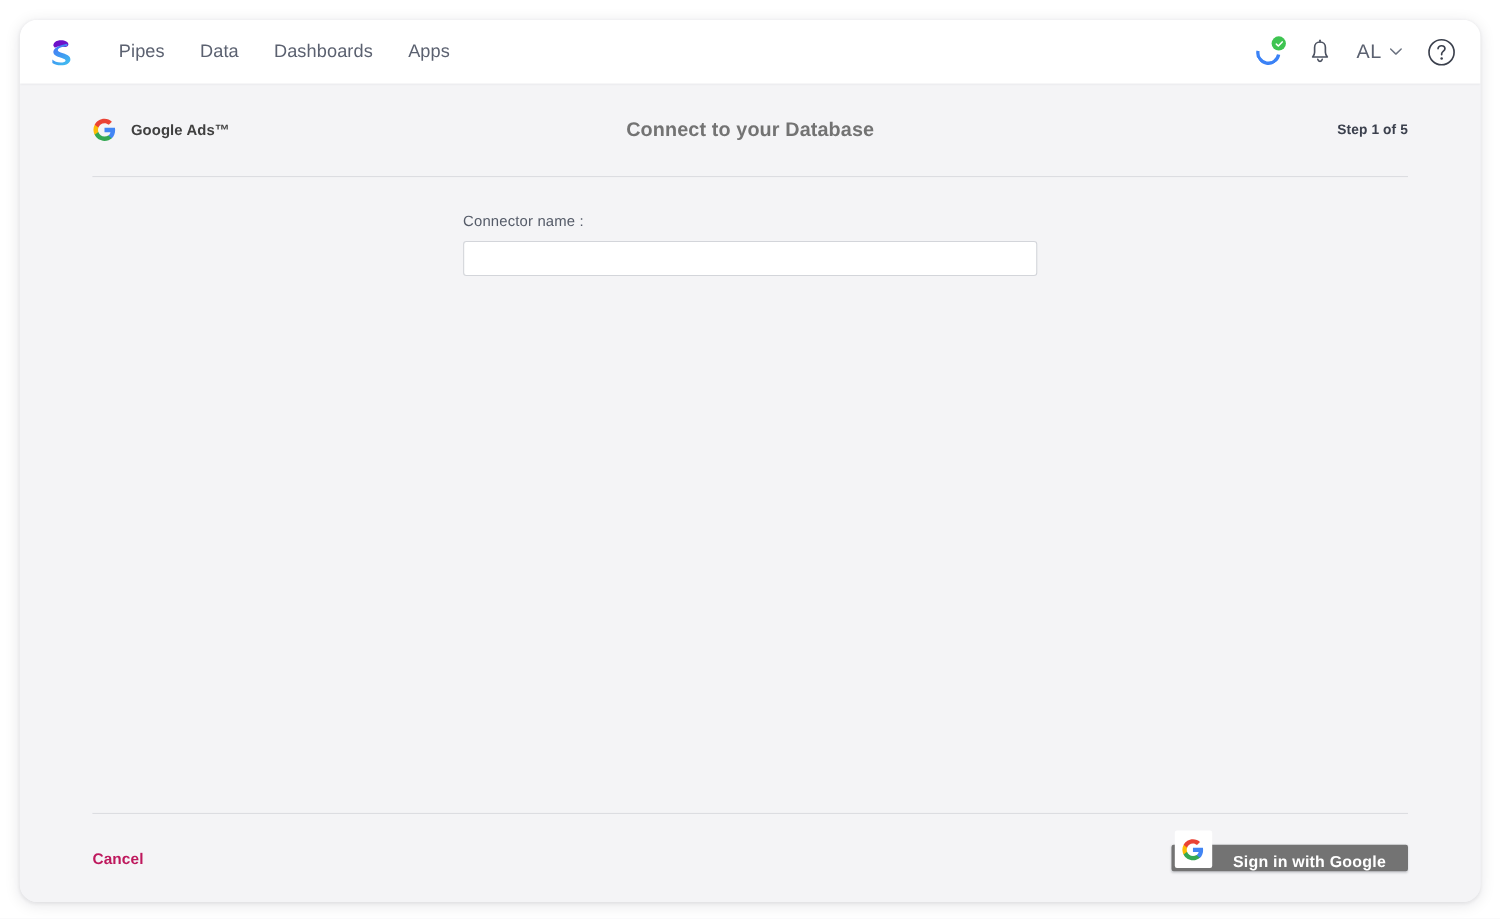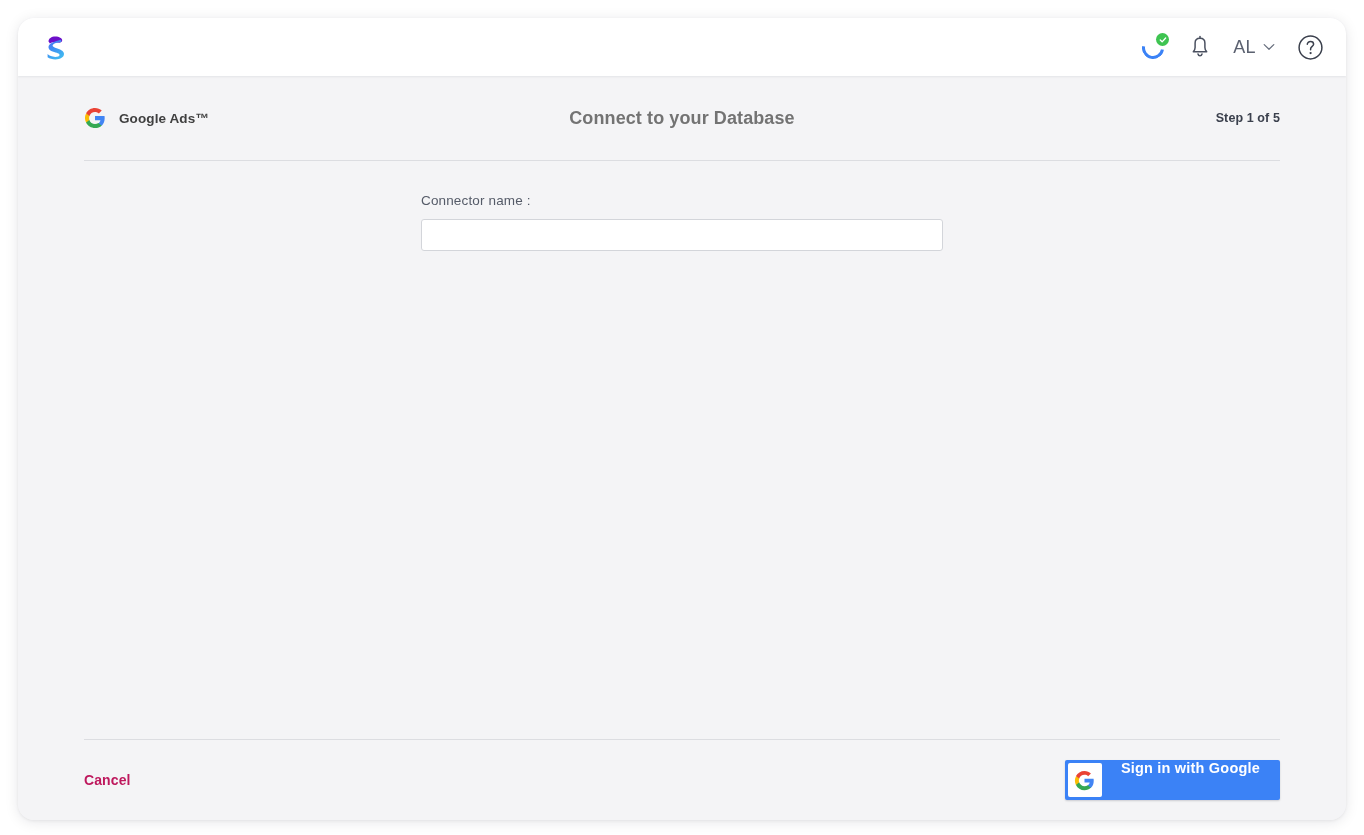--- a/index.html
+++ b/index.html
@@ -219,24 +219,24 @@
     letter-spacing: 0.1px;
     background: none;
     border: none;
     font-family: "Liberation Sans", sans-serif;
     padding: 0;
   }
 
   .google-signin-btn {
     margin-left: auto;
     display: flex;
-    align-items: flex-start;
-    height: 40px;
+    align-items: flex-end;
+    height: 24px;
     padding: 0;
-    background: #3b82f6;
+    background: #737373;
     border: none;
     border-radius: 2px;
     cursor: pointer;
     box-shadow: 0 1px 2px rgba(17,24,39,0.18);
     font-family: "Liberation Sans", sans-serif;
   }
 
   .gbtn-icon-box {
     width: 34px;
     height: 34px;
@@ -272,20 +272,26 @@
             <stop offset="0%" stop-color="#4b6ef5"></stop>
             <stop offset="55%" stop-color="#3f94f2"></stop>
             <stop offset="100%" stop-color="#41b6f0"></stop>
           </linearGradient>
         </defs>
         <path d="M9.5 10.6 C9.5 7.6 12.4 5.6 16.3 5.6 C20.3 5.6 23.2 7.4 23.2 9.3 C23.2 11.1 21.3 12.0 18.6 11.5 C15.2 10.9 12.3 11.4 10.9 12.4 Z" fill="#6d10c9"></path>
         <path d="M22.2 8.8 C22.2 8.8 13.2 10.4 10.6 13.6 C8.3 16.4 9.8 19.3 13.6 20.6 C17.9 22.1 20.6 22.6 20.6 24.0 C20.6 25.2 18.6 25.9 16.2 25.9 C13.0 25.9 10.2 24.8 8.6 23.1 L8.6 26.3 C10.5 27.6 13.2 28.4 16.4 28.4 C21.6 28.4 25.0 26.2 25.0 23.1 C25.0 20.3 22.5 18.9 18.3 17.5 C15.0 16.4 13.6 15.7 13.6 14.6 C13.6 13.2 16.2 11.6 22.2 10.9 Z" fill="url(#sgrad)"></path>
       </svg>
     </div>
 
+    <div class="nav-links">
+      <span class="nav-link">Pipes</span>
+      <span class="nav-link">Data</span>
+      <span class="nav-link">Dashboards</span>
+      <span class="nav-link">Apps</span>
+    </div>
 
     <div class="nav-right">
 
       <div class="sync-icon-wrap">
         <div class="sync-ring"></div>
         <div class="sync-badge">
           <svg width="8" height="8" viewBox="0 0 10 10">
             <path d="M1.6 5.1 L3.9 7.3 L8.3 2.6" fill="none" stroke="#ffffff" stroke-width="1.7" stroke-linecap="round" stroke-linejoin="round"></path>
           </svg>
         </div>

